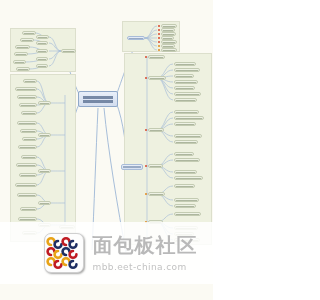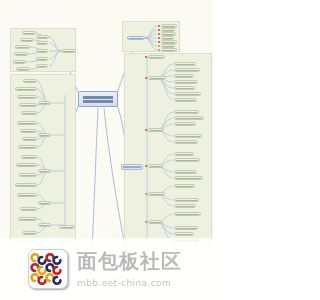--- a/index.html
+++ b/index.html
@@ -61,23 +61,24 @@
   }
   #root-node .txt{
     display:block;height:3px;margin:1px 2px;
     background:#5b7092;opacity:.8;
     font-size:0;line-height:0;color:transparent;
   }
   
   #links{position:absolute;left:0;top:0;width:213px;height:300px;}
   
   #watermark{
-    position:absolute;left:0;bottom:0;width:213px;height:62px;
+    position:absolute;left:0;bottom:16px;width:213px;height:62px;
     display:flex;align-items:center;
     background:rgba(255,255,255,0.86);
+    justify-content:center;
   }
   #wm-logo{
     width:38px;height:38px;margin-left:28px;
     background:#fdfdfd;
     border:1px solid #cfcfcf;
     border-radius:7px;
     box-shadow:1px 1px 2px rgba(0,0,0,.35);
     position:relative;
     flex:0 0 auto;
   }

